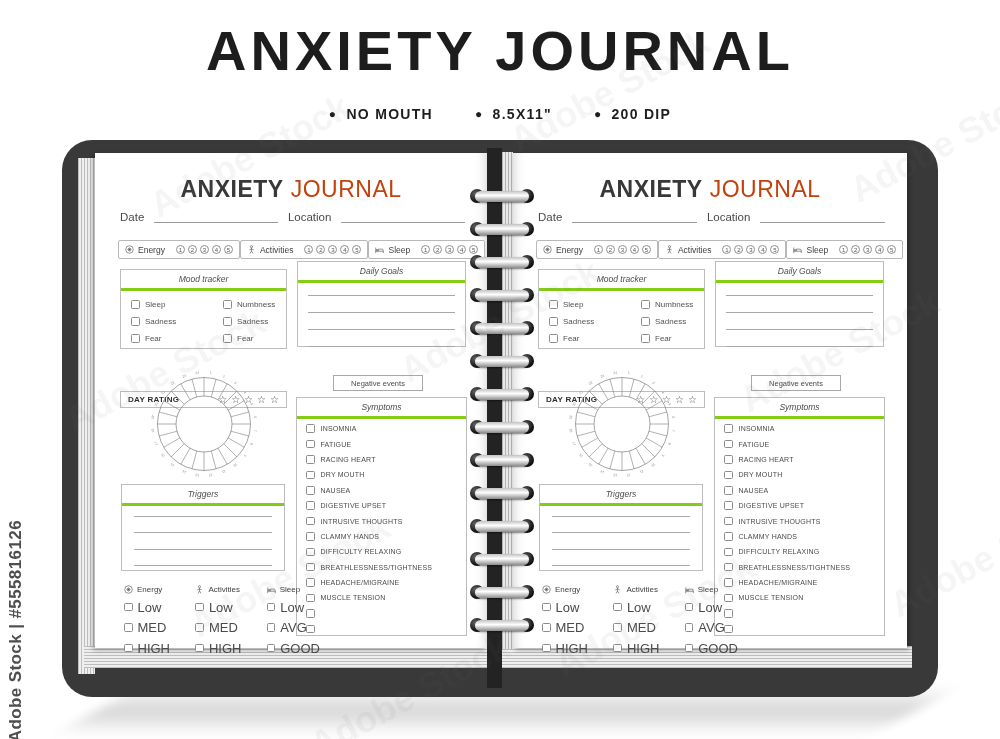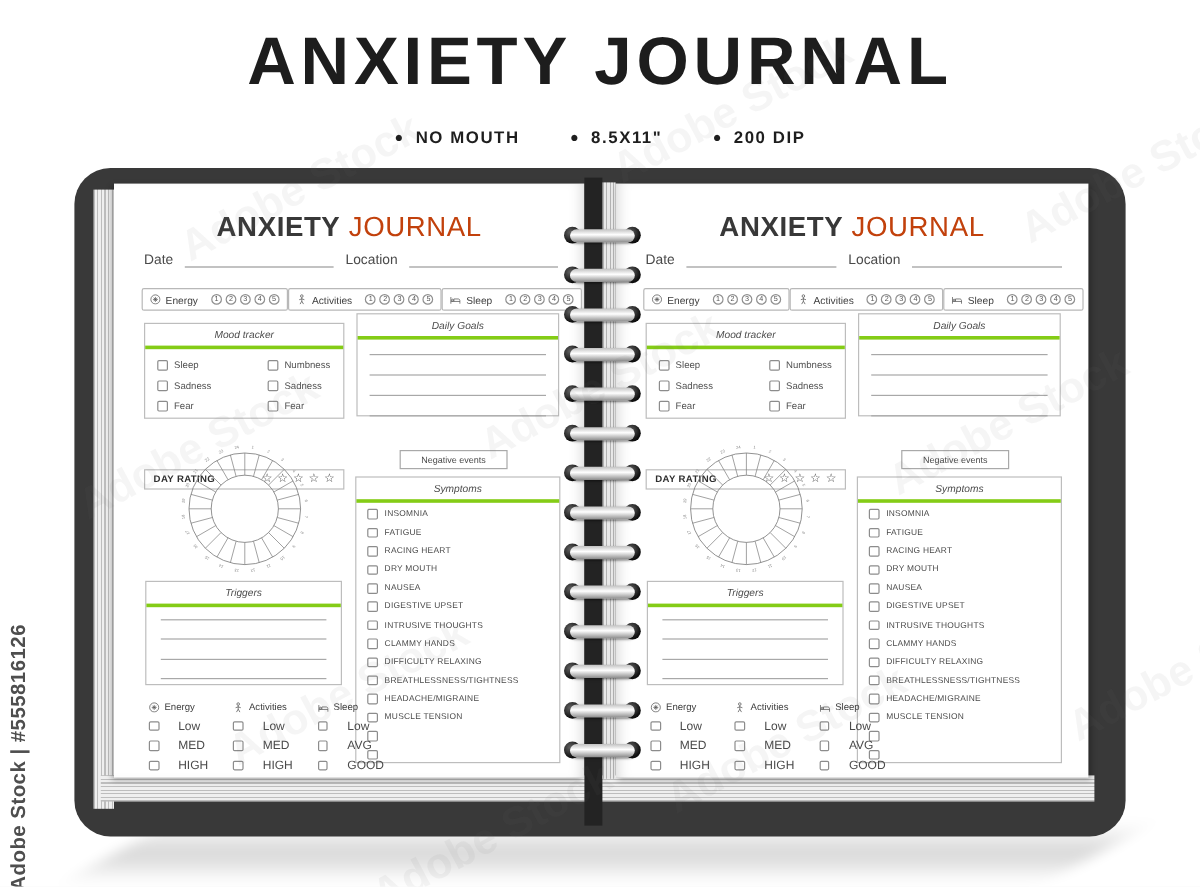--- a/index.html
+++ b/index.html
@@ -98,21 +98,21 @@
   .symptom-list{position:absolute;top:23px;left:9px;right:6px;}
   .symptom-item{display:flex;align-items:center;gap:6px;height:15.4px;font-size:7px;
                 letter-spacing:.2px;color:#4a4a4a;}
 
   .triggers-box{left:26px;top:331px;width:164px;height:87px;}
   .trig-lines{position:absolute;left:12px;right:12px;top:15px;}
   .tline{height:15.5px;border-bottom:1px solid #a8a8a8;}
 
   .levels-row{position:absolute;left:29px;top:432px;width:196px;display:flex;justify-content:space-between;}
   .level-head{display:flex;gap:4px;align-items:center;font-size:8px;color:#3e3e3e;}
-  .level-opt{display:flex;gap:16px;align-items:center;margin-top:5.5px;font-size:10px;color:#4a4a4a;text-align:center;}
+  .level-opt{display:flex;gap:5px;align-items:center;margin-top:5.5px;font-size:13px;color:#4a4a4a;text-align:center;}
 
   .ic{width:9px;height:9px;flex:none;}
 </style>
 </head>
 <body>
 
 <div class="stage">
 
   <div class="wm-layer">
       <span class="wm" style="left: 140px; top: 135px;">Adobe Stock</span>

